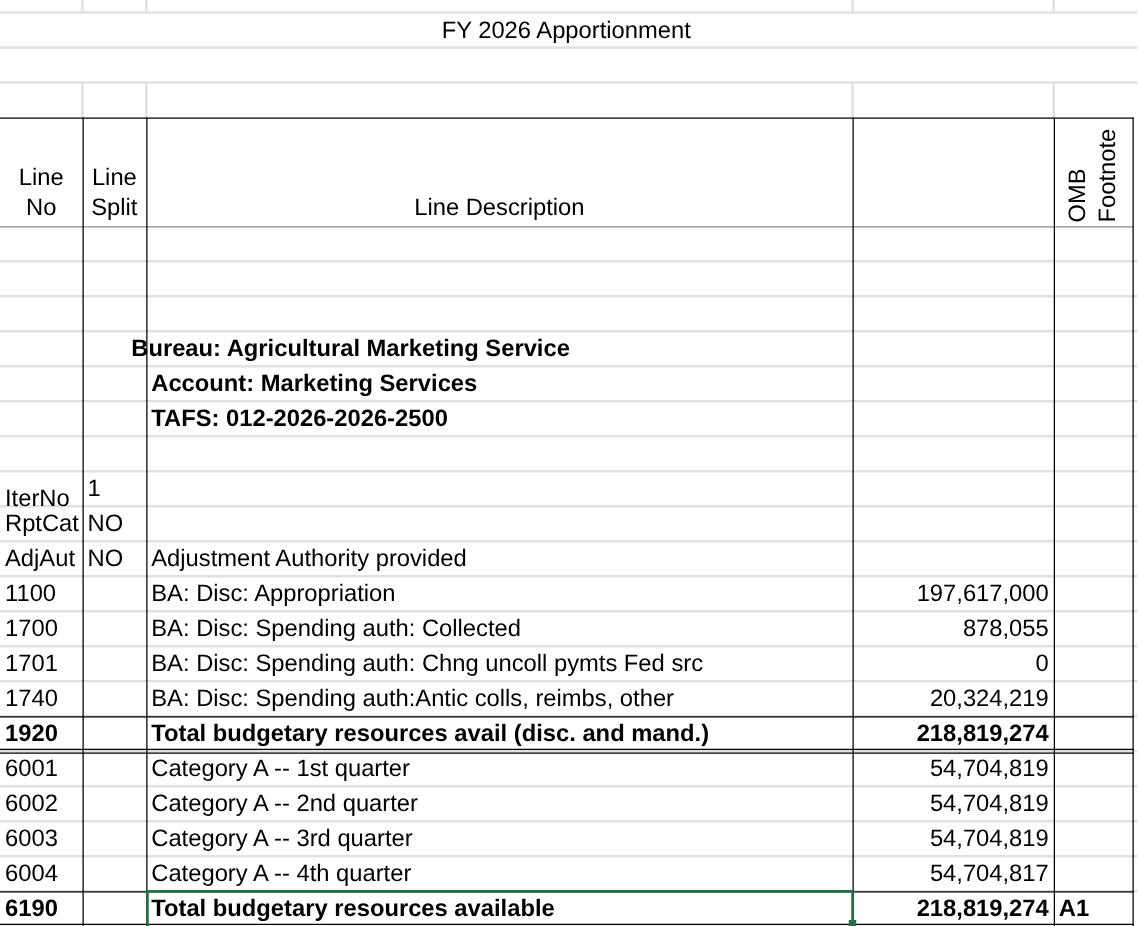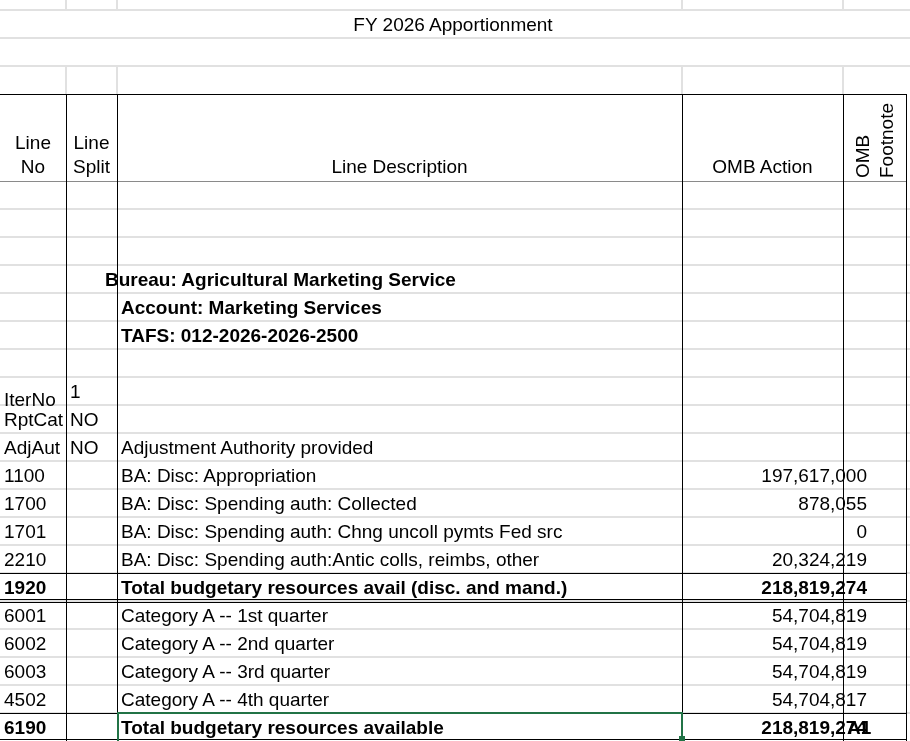--- a/index.html
+++ b/index.html
@@ -5,21 +5,21 @@
   html, body { margin:0; padding:0; background:#ffffff; }
   body { width:910px; height:741px; overflow:hidden; position:relative;
          font-family:"Liberation Sans", sans-serif; color:#000; }
   .sheet { position:absolute; left:0; top:0; width:910px; height:605px; }
   .grid-h { position:absolute; left:0; width:910px; height:0; border-top:2px solid #e1e1e1; }
   .grid-v { position:absolute; width:0; border-left:2px solid #e1e1e1; }
   .title { position:absolute; left:0; width:906px; text-align:center; font-size:19px; line-height:28px; }
   .cell { position:absolute; box-sizing:border-box; font-size:19px; line-height:28px;
           white-space:nowrap; overflow:visible; padding:0 4px; }
   .bold { font-weight:bold; }
-  .num { text-align:right;margin-left:28px; }
+  .num { text-align:right; }
   .hdr { position:absolute; box-sizing:border-box; font-size:19px; line-height:24px; text-align:center; }
   .vline { position:absolute; width:0; border-left:1.5px solid #000; }
   .hline { position:absolute; height:0; border-top:1.5px solid #000; }
   .rot { position:absolute; transform:rotate(-90deg); transform-origin:left top;
          font-size:19px; line-height:24px; white-space:nowrap; }
   .sel { position:absolute; border:2px solid #217346; box-sizing:border-box; }
   .sel-handle { position:absolute; width:6px; height:6px; background:#217346; }
 </style>
 </head>
 <body>
@@ -73,21 +73,20 @@
 
   <div class="hdr" style="left:0;top:131px;width:66px">
     <div>Line</div>
     <div>No</div>
   </div>
   <div class="hdr" style="left:66px;top:131px;width:51px">
     <div>Line</div>
     <div>Split</div>
   </div>
   <div class="hdr" style="left:117px;top:155px;width:565px">Line Description</div>
-  <div class="hdr" style="left:682px;top:155px;width:161px">OMB Action</div>
   <div style="position:absolute;left:843px;top:94px;width:63px;height:87px;">
     <div class="rot" style="left:8px;top:84px">OMB</div>
     <div class="rot" style="left:32px;top:84px">Footnote</div>
   </div>
 
   <div class="cell bold" style="left:101px;top:266px">Bureau: Agricultural Marketing Service</div>
   <div class="cell bold" style="left:117px;top:294px">Account: Marketing Services</div>
   <div class="cell bold" style="left:117px;top:322px">TAFS: 012-2026-2026-2500</div>
 
   <div class="cell" style="left:0;top:386px">IterNo</div>
@@ -116,21 +115,21 @@
         <div class="cell" style="left:843px;top:490px;width:63px;height:28px"></div>
       </div>
       <div>
         <div class="cell" style="left:0;top:518px">1701</div>
         <div class="cell" style="left:66px;top:518px;width:51px;height:28px"></div>
         <div class="cell" style="left:117px;top:518px">BA: Disc: Spending auth: Chng uncoll pymts Fed src</div>
         <div class="cell num" style="left:682px;top:518px;width:161px">0</div>
         <div class="cell" style="left:843px;top:518px;width:63px;height:28px"></div>
       </div>
       <div>
-        <div class="cell" style="left:0;top:546px">2210</div>
+        <div class="cell" style="left:0;top:546px">1740</div>
         <div class="cell" style="left:66px;top:546px;width:51px;height:28px"></div>
         <div class="cell" style="left:117px;top:546px">BA: Disc: Spending auth:Antic colls, reimbs, other</div>
         <div class="cell num" style="left:682px;top:546px;width:161px">20,324,219</div>
         <div class="cell" style="left:843px;top:546px;width:63px;height:28px"></div>
       </div>
       <div>
         <div class="cell bold" style="left:0;top:574px">1920</div>
         <div class="cell bold" style="left:66px;top:574px;width:51px;height:28px"></div>
         <div class="cell bold" style="left:117px;top:574px">Total budgetary resources avail (disc. and mand.)</div>
         <div class="cell num bold" style="left:682px;top:574px;width:161px">218,819,274</div>
@@ -151,21 +150,21 @@
         <div class="cell" style="left:843px;top:630px;width:63px;height:28px"></div>
       </div>
       <div>
         <div class="cell" style="left:0;top:658px">6003</div>
         <div class="cell" style="left:66px;top:658px;width:51px;height:28px"></div>
         <div class="cell" style="left:117px;top:658px">Category A -- 3rd quarter</div>
         <div class="cell num" style="left:682px;top:658px;width:161px">54,704,819</div>
         <div class="cell" style="left:843px;top:658px;width:63px;height:28px"></div>
       </div>
       <div>
-        <div class="cell" style="left:0;top:686px">4502</div>
+        <div class="cell" style="left:0;top:686px">6004</div>
         <div class="cell" style="left:66px;top:686px;width:51px;height:28px"></div>
         <div class="cell" style="left:117px;top:686px">Category A -- 4th quarter</div>
         <div class="cell num" style="left:682px;top:686px;width:161px">54,704,817</div>
         <div class="cell" style="left:843px;top:686px;width:63px;height:28px"></div>
       </div>
       <div>
         <div class="cell bold" style="left:0;top:714px">6190</div>
         <div class="cell bold" style="left:66px;top:714px;width:51px;height:28px"></div>
         <div class="cell bold" style="left:117px;top:714px">Total budgetary resources available</div>
         <div class="cell num bold" style="left:682px;top:714px;width:161px">218,819,274</div>

